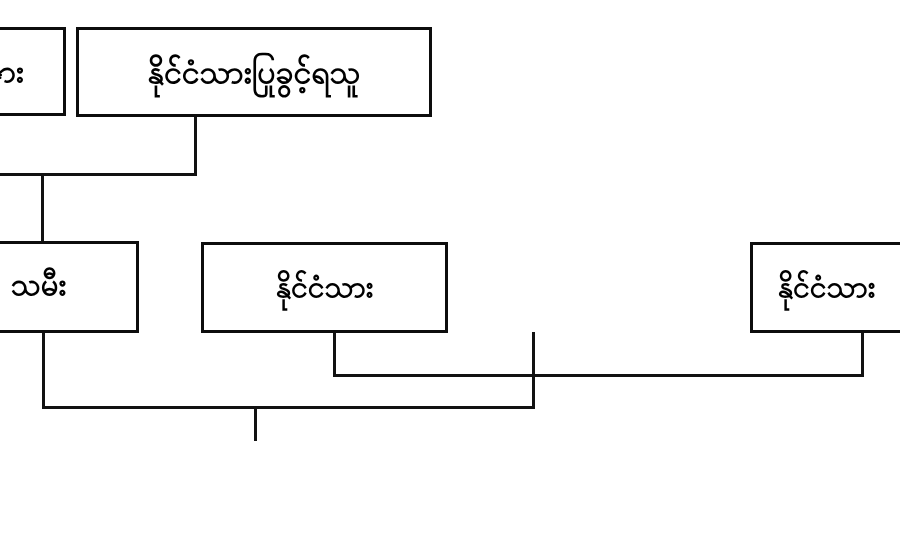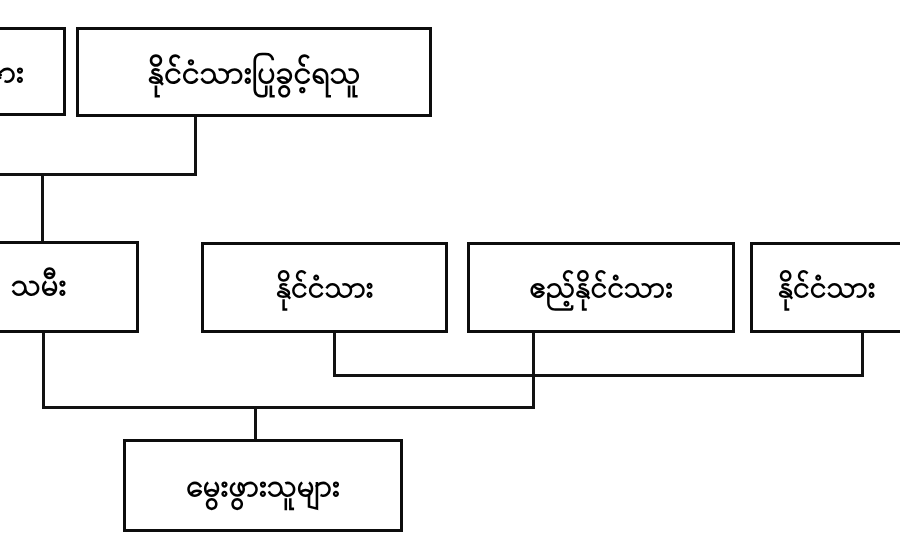--- a/index.html
+++ b/index.html
@@ -115,25 +115,19 @@
   </div>
 
   <div class="node" id="node-daughter">
     <span class="label">သမီး</span>
   </div>
 
   <div class="node" id="node-citizen-1">
     <span class="label">နိုင်ငံသား</span>
   </div>
 
-  <div class="node" id="node-associate-citizen">
-    <span class="label">ဧည့်နိုင်ငံသား</span>
-  </div>
 
   <div class="node" id="node-citizen-2">
     <span class="label">နိုင်ငံသား</span>
   </div>
 
-  <div class="node" id="node-born-persons">
-    <span class="label">မွေးဖွားသူများ</span>
-  </div>
 
 </div>
 
 </body></html>

